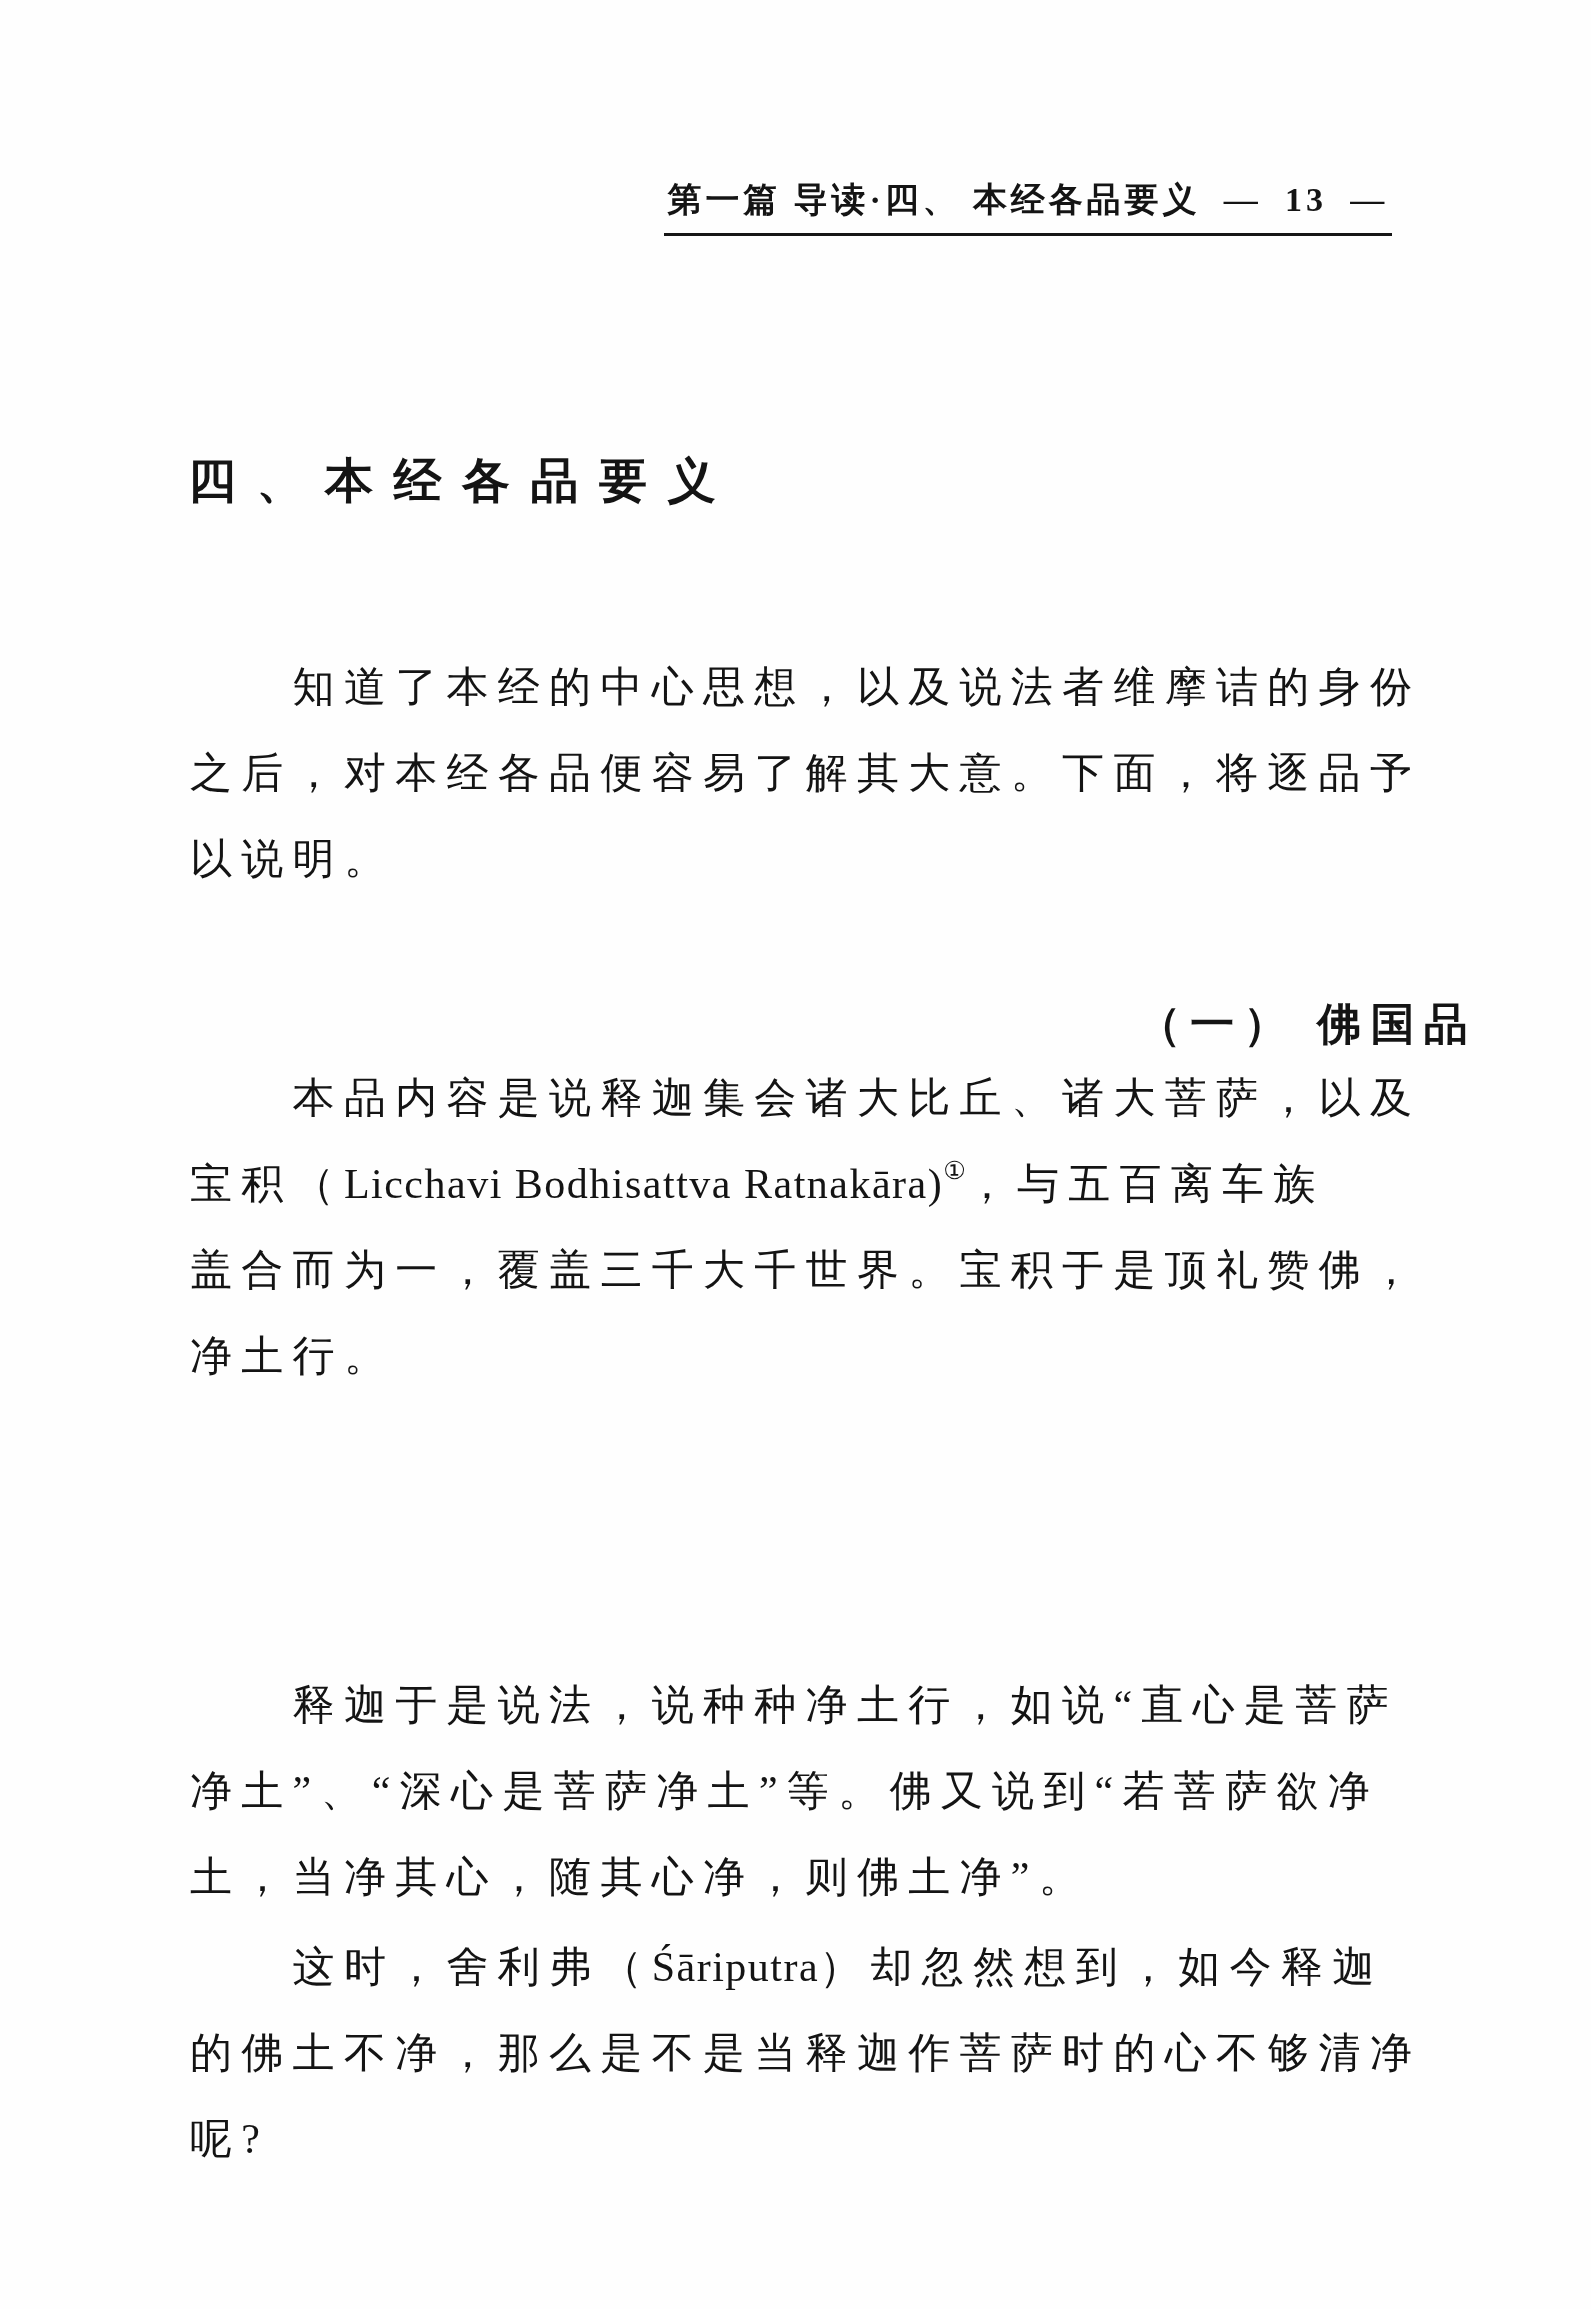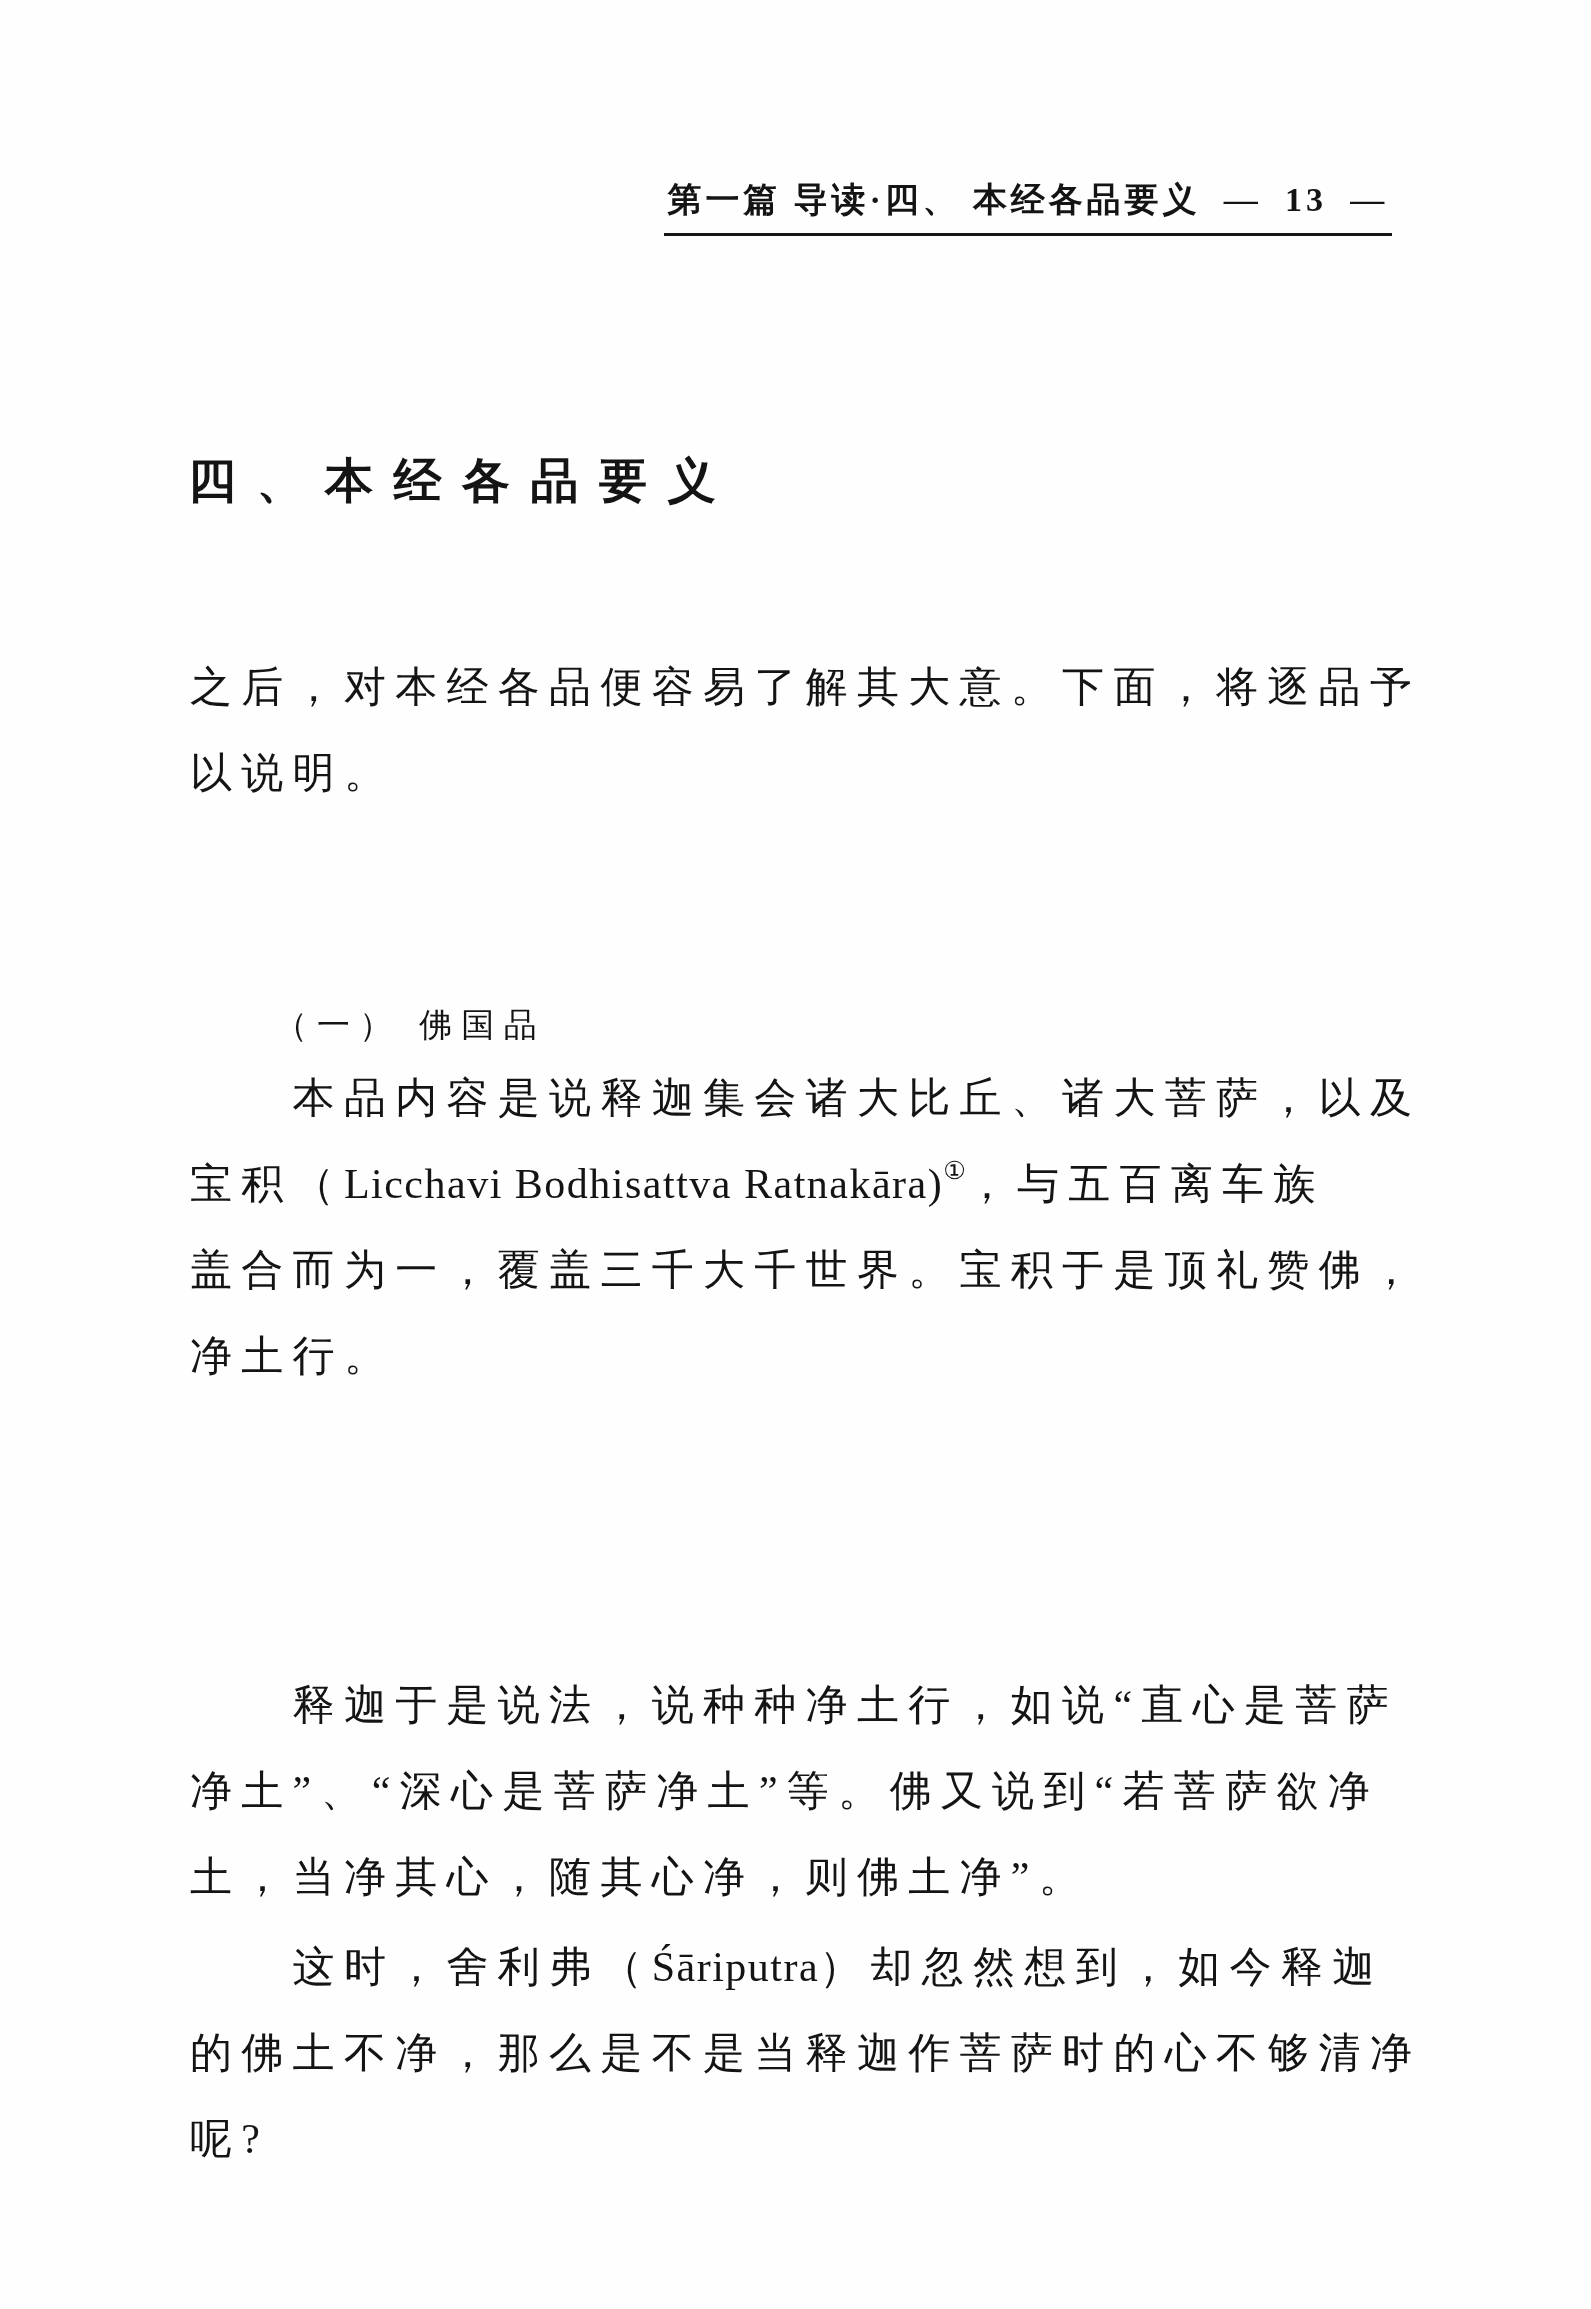--- a/index.html
+++ b/index.html
@@ -48,22 +48,23 @@
     width: 1287px;
     font-size: 42px;
     letter-spacing: 9.3px;
   }
   .text-block .text-line {
     height: 86px;
     line-height: 86px;
     white-space: nowrap;
   }
   .heading-block {
-    font-size: 33px;
-    font-weight: normal;
+    font-size: 44px;
+    font-weight: bold;
+    text-align: right;
   }
   #intro         { top: 644px; }
   #section-heading { top: 982px; }
   #para-foguo    { top: 1055px; }
   #para-jingtu   { top: 1662px; }
   #para-shelifo  { top: 1924px; }
   .latin {
     letter-spacing: 1.5px;
     font-family: "Liberation Serif", "DejaVu Serif", serif;
   }
@@ -85,20 +86,21 @@
   <div class="page-header">
     <span>第一篇 导读·四、 本经各品要义</span>
     <span>—</span>
     <span>13</span>
     <span>—</span>
   </div>
 
   <h1 class="page-title">四、本经各品要义</h1>
 
   <div id="intro" class="text-block">
+      <div class="text-line"><span>　　知道了本经的中心思想，以及说法者维摩诘的身份</span></div>
       <div class="text-line"><span>之后，对本经各品便容易了解其大意。下面，将逐品予</span></div>
       <div class="text-line"><span>以说明。</span></div>
     </div>
 
   <div id="section-heading" class="text-block heading-block">
       <div class="text-line"><span>　　（一） 佛国品</span></div>
     </div>
 
   <div id="para-foguo" class="text-block">
       <div class="text-line"><span>　　本品内容是说释迦集会诸大比丘、诸大菩萨，以及</span></div>

